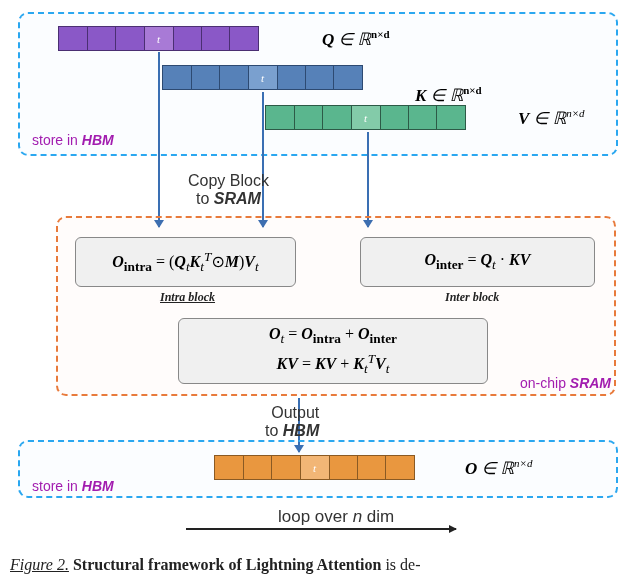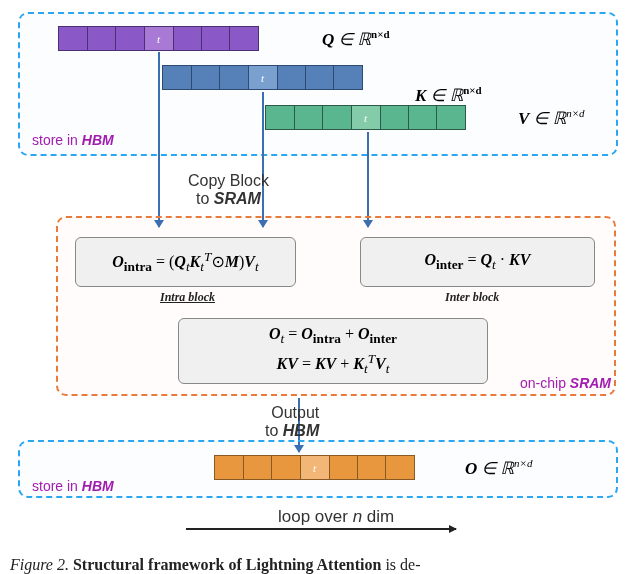--- a/index.html
+++ b/index.html
@@ -151,21 +151,21 @@
     bottom: 0;
     left: 0;
     width: 640px;
     font-family: 'Times New Roman', serif;
     font-size: 16px;
     color: #222;
     padding: 0 10px;
     white-space: nowrap;
     overflow: hidden;
   }
-  .caption .fignum { font-style: italic; }
+  .caption .fignum { font-style: italic; text-decoration: underline; }
   .caption .bold { font-weight: bold; margin-top: 12px; }
 </style>
 </head>
 <body>
 
 <div class="figure-area">
 
   <div class="dashed-box hbm-box" style="left:18px; top:12px; width:600px; height:144px;"></div>
   <div class="box-label" style="left:32px; top:132px;">
     <span>store in <b><i>HBM</i></b></span>

